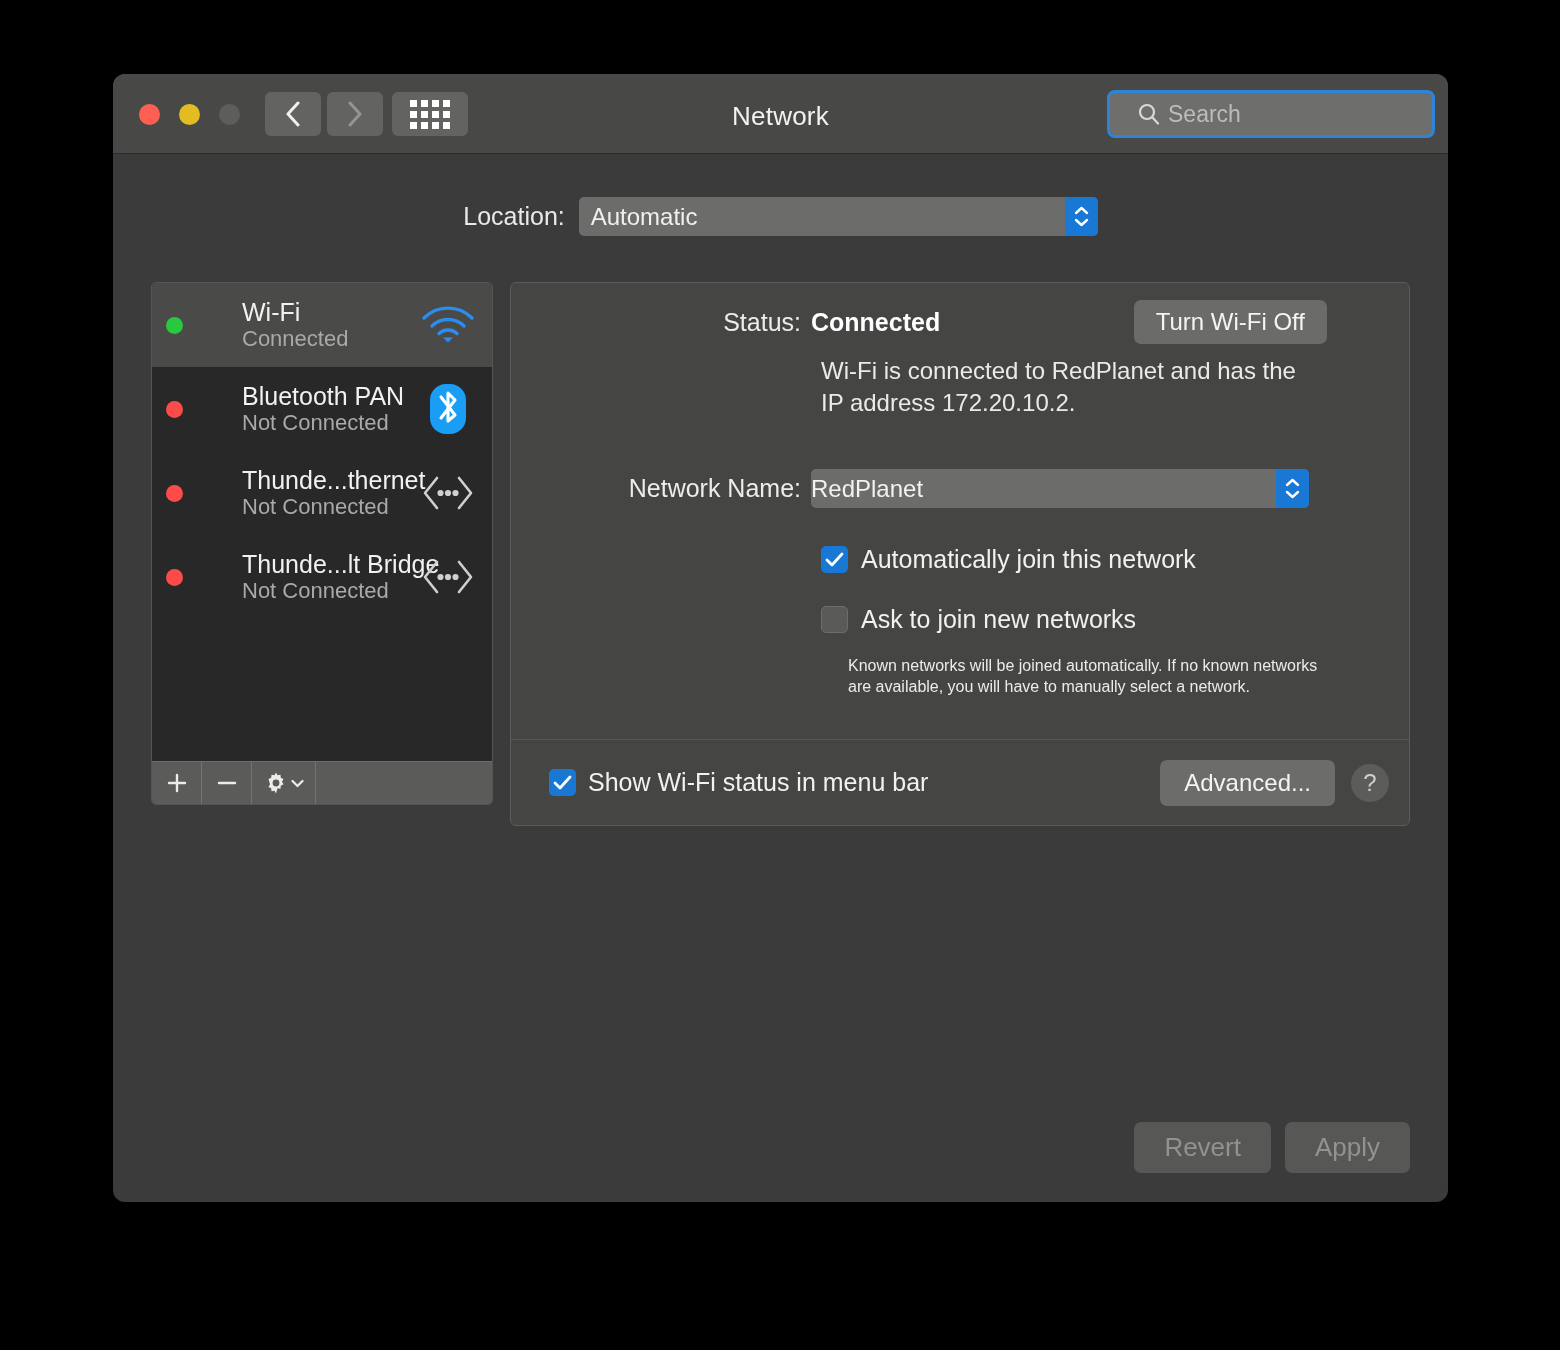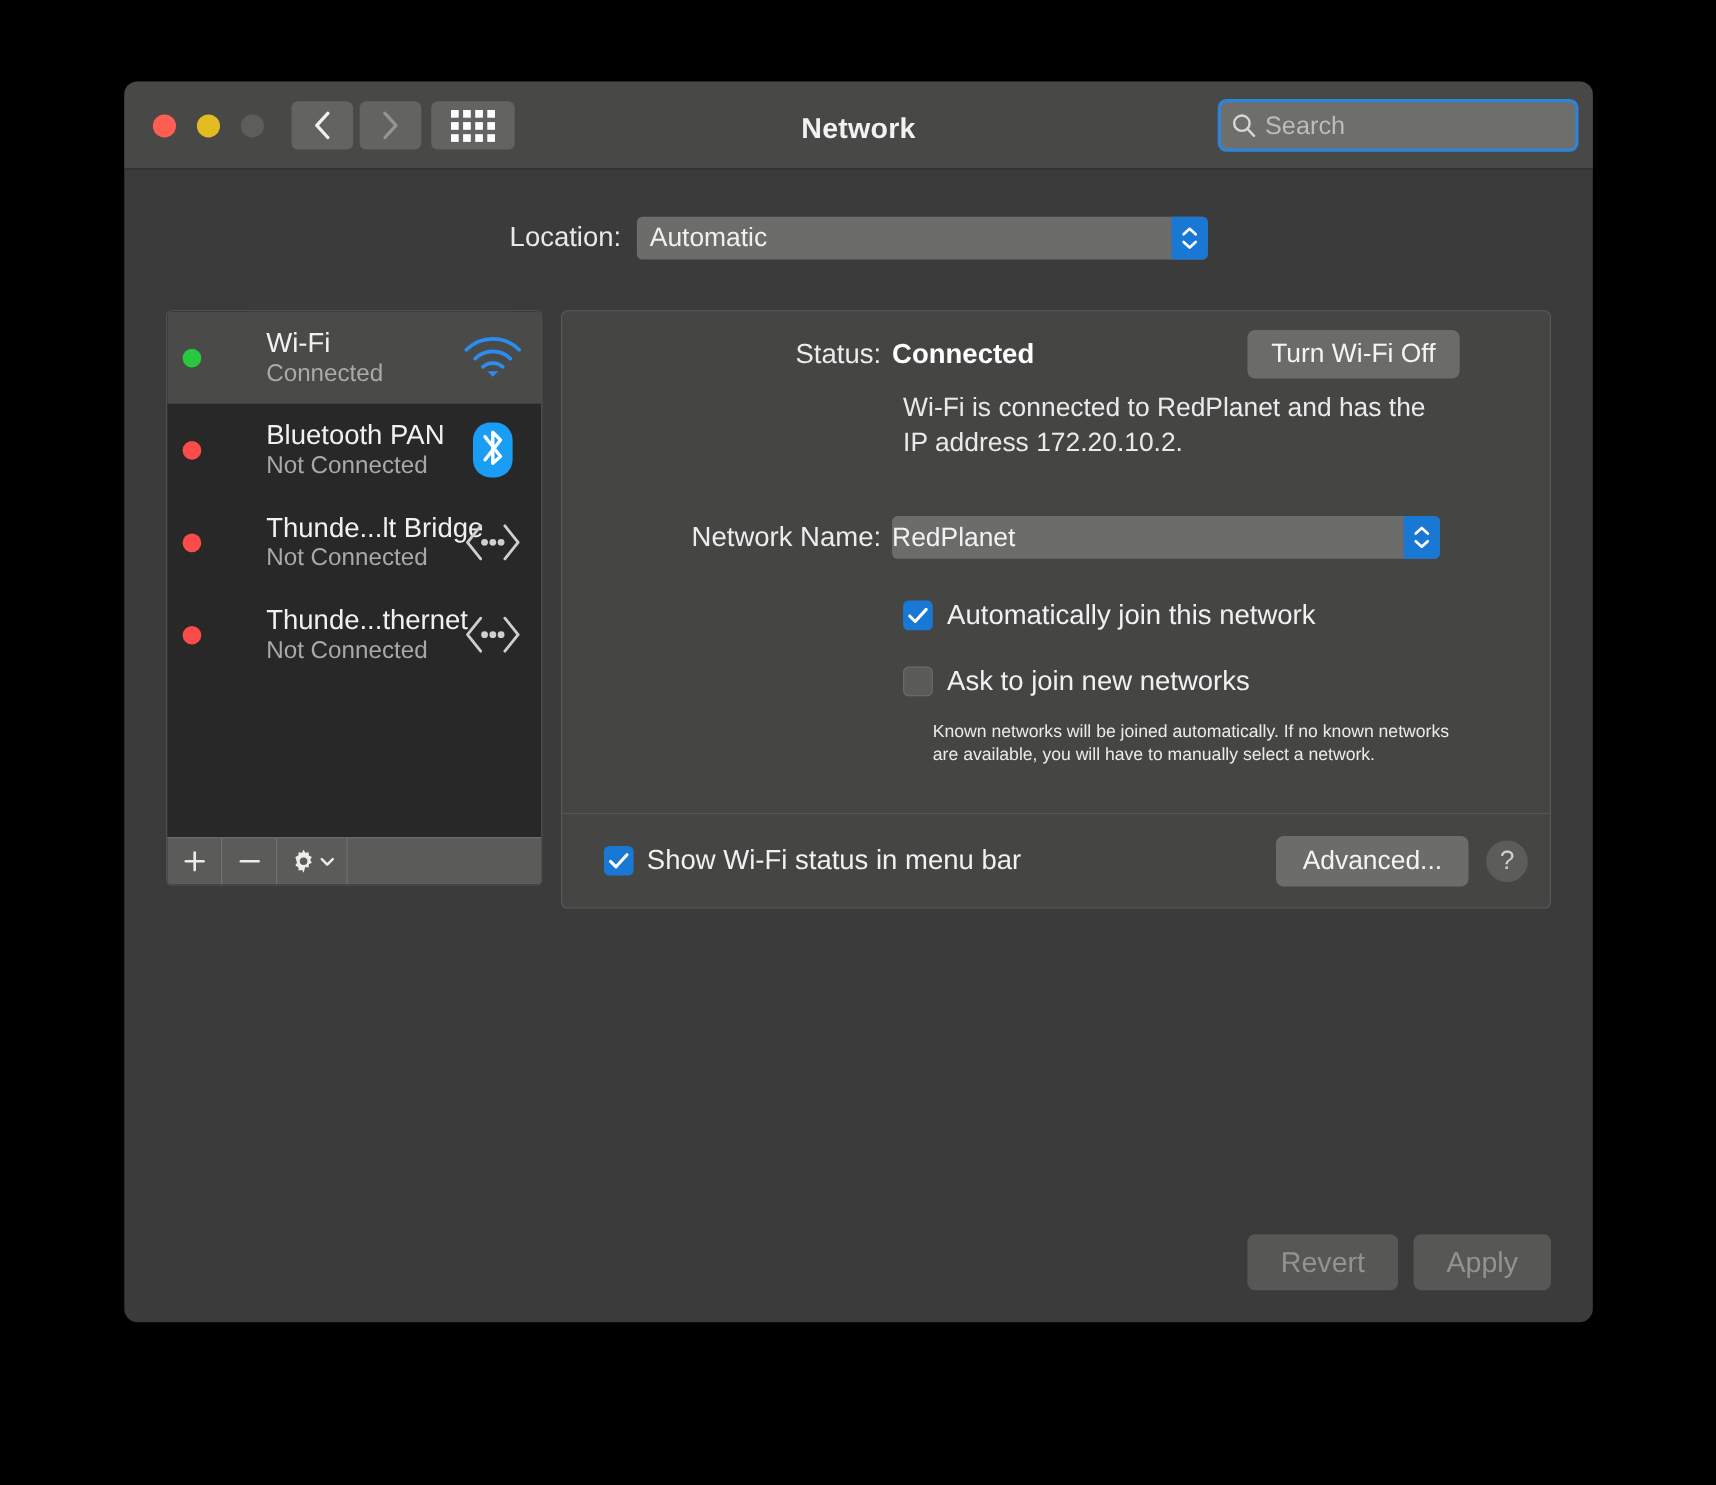--- a/index.html
+++ b/index.html
@@ -85,35 +85,34 @@
   }
   .grid-dots i { background: #ffffff; display: block; width: 7px; height: 7px; }
 
   .win-title {
     position: absolute;
     left: 0; right: 0; top: 27px;
     text-align: center;
     color: #f2f2f2;
     font-size: 26px;
     letter-spacing: 0.2px;
-    font-weight: bold;
   }
 
   .search-wrap {
     position: absolute;
     right: 13px;
     top: 16px;
     width: 328px;
     height: 48px;
     background: #6e6e6c;
     border-radius: 8px;
     border: 3px solid #2d84d8;
     display: flex;
     align-items: center;
-    padding: 0 10px;
+    padding: 0 28px;
     gap: 8px;
   }
   .search-wrap svg { flex: none; }
   .search-input {
     background: transparent;
     border: none;
     outline: none;
     color: #e8e8e8;
     font-size: 23px;
     font-family: "Liberation Sans", sans-serif;
@@ -467,38 +466,38 @@
             <svg width="40" height="52" viewBox="0 0 40 52">
               <rect x="2" y="1" width="36" height="50" rx="16" fill="#1a9ef5"></rect>
               <path d="M13 14 L27 32 L20 38 L20 10 L27 17 L13 35" stroke="#ffffff" stroke-width="3.1" fill="none" stroke-linejoin="round" stroke-linecap="round"></path>
             </svg>
           </span>
         </div>
 
         <div class="svc">
           <span class="svc-dot dot-red"></span>
           <span class="svc-text">
-            <span class="svc-name">Thunde...lt Bridge</span>
+            <span class="svc-name">Thunde...thernet</span>
             <span class="svc-status">Not Connected</span>
           </span>
           <span class="svc-icon">
             <svg width="56" height="40" viewBox="0 0 56 40">
               <path d="M17 5 L5 20 L17 35" stroke="#cfcfcf" stroke-width="2.6" fill="none" stroke-linecap="round" stroke-linejoin="round"></path>
               <path d="M39 5 L51 20 L39 35" stroke="#cfcfcf" stroke-width="2.6" fill="none" stroke-linecap="round" stroke-linejoin="round"></path>
               <circle cx="20.5" cy="20" r="3.1" fill="#cfcfcf"></circle>
               <circle cx="28" cy="20" r="3.1" fill="#cfcfcf"></circle>
               <circle cx="35.5" cy="20" r="3.1" fill="#cfcfcf"></circle>
             </svg>
           </span>
         </div>
 
         <div class="svc">
           <span class="svc-dot dot-red"></span>
           <span class="svc-text">
-            <span class="svc-name">Thunde...thernet</span>
+            <span class="svc-name">Thunde...lt Bridge</span>
             <span class="svc-status">Not Connected</span>
           </span>
           <span class="svc-icon">
             <svg width="56" height="40" viewBox="0 0 56 40">
               <path d="M17 5 L5 20 L17 35" stroke="#cfcfcf" stroke-width="2.6" fill="none" stroke-linecap="round" stroke-linejoin="round"></path>
               <path d="M39 5 L51 20 L39 35" stroke="#cfcfcf" stroke-width="2.6" fill="none" stroke-linecap="round" stroke-linejoin="round"></path>
               <circle cx="20.5" cy="20" r="3.1" fill="#cfcfcf"></circle>
               <circle cx="28" cy="20" r="3.1" fill="#cfcfcf"></circle>
               <circle cx="35.5" cy="20" r="3.1" fill="#cfcfcf"></circle>
             </svg>

